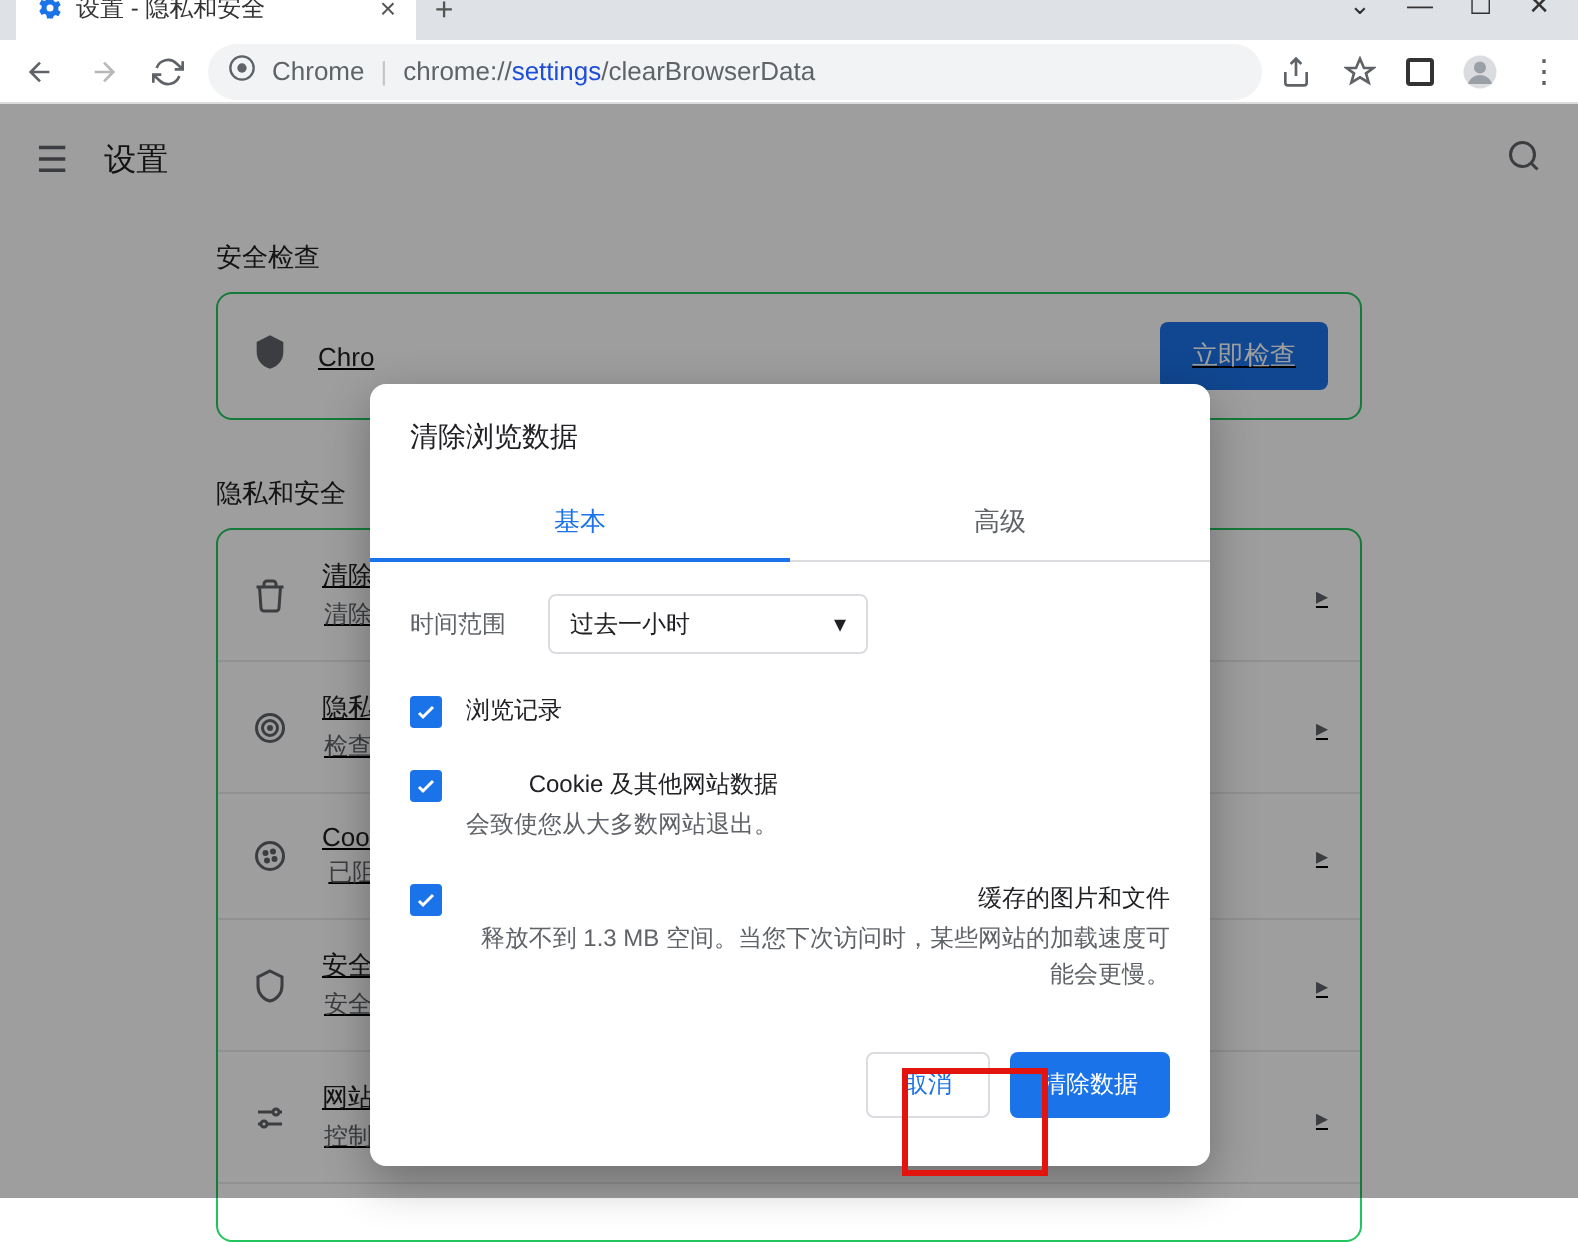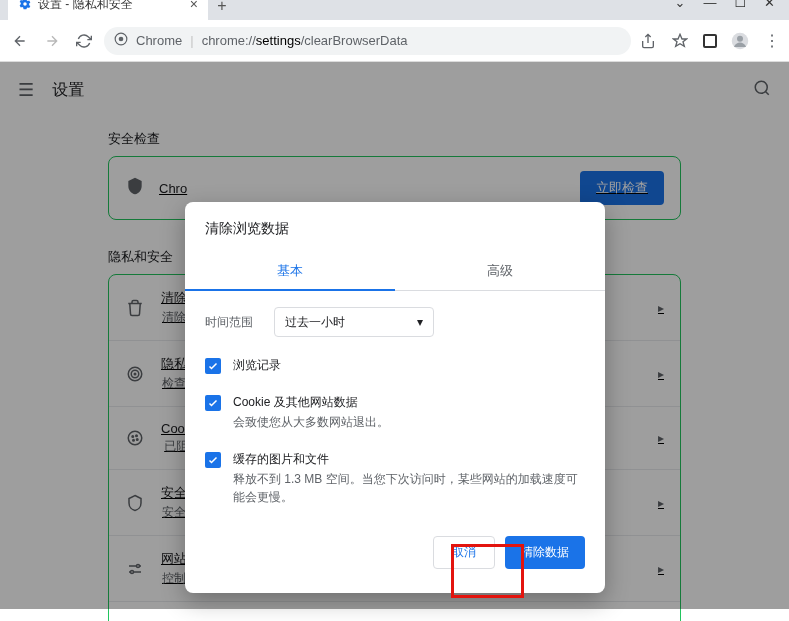--- a/index.html
+++ b/index.html
@@ -8,25 +8,25 @@
     
     .titlebar { height: 20px; background: #dee1e6; display: flex; align-items: flex-end; }
     .tab { background: #fff; height: 32px; margin-left: 8px; border-radius: 8px 8px 0 0; display: flex; align-items: center; padding: 0 10px; gap: 6px; min-width: 200px; font-size: 12px; color: #333; }
     .tab-favicon { width: 14px; height: 14px; display: flex; align-items: center; justify-content: center; }
     .tab-favicon svg { width: 14px; height: 14px; }
     .tab-close { margin-left: auto; font-size: 14px; color: #555; cursor: pointer; }
     .newtab { width: 28px; height: 28px; display: flex; align-items: center; justify-content: center; color: #555; font-size: 16px; cursor: pointer; }
     .win-controls { margin-left: auto; display: flex; gap: 18px; padding-right: 14px; align-items: center; height: 36px; }
     .win-controls span { font-size: 13px; color: #333; cursor: pointer; font-family: Arial; }
     
-    .toolbar { height: 42px; background: #fff; display: flex; align-items: center; padding: 0 8px; gap: 8px; border-bottom: 1px solid #dcdcdc; }
+    .toolbar { height: 32px; background: #fff; display: flex; align-items: center; padding: 0 8px; gap: 8px; border-bottom: 1px solid #dcdcdc; }
     .nav-btn { width: 24px; height: 24px; display: flex; align-items: center; justify-content: center; color: #5f6368; cursor: pointer; }
     .nav-btn.disabled { color: #b8b8b8; }
     .addrbar { flex: 1; display: flex; align-items: center; height: 28px; background: #f1f3f4; border-radius: 14px; padding: 0 10px; gap: 8px; font-size: 13px; color: #5f6368; }
-    .addrbar .url-text { color: #000000; text-align: right; }
+    .addrbar .url-text { color: #1d4ed8; text-align: right; }
     .addrbar .url-path { color: #5f6368; }
     .right-icons { display: flex; gap: 14px; align-items: center; color: #5f6368; }
     .icon-sq { width: 18px; height: 18px; display: flex; align-items: center; justify-content: center; }
     
     
     .page { position: relative; height: calc(621px - 36px - 38px); background: #fff; }
     .page-header { height: 56px; display: flex; align-items: center; padding: 0 18px; gap: 18px; }
     .hamburger { font-size: 18px; color: #5f6368; cursor: pointer; }
     .page-title { font-size: 16px; color: #202124; }
     .search-icon { margin-left: auto; color: #5f6368; cursor: pointer; }
@@ -52,21 +52,21 @@
     .dlg-tabs { display: flex; border-bottom: 1px solid #dadce0; align-items: flex-end; }
     .dlg-tab { flex: 1; text-align: center; padding: 10px 0; font-size: 13px; color: #5f6368; cursor: pointer; position: relative; }
     .dlg-tab.active { color: #1a73e8; }
     .dlg-tab.active::after { content: ""; position: absolute; bottom: -1px; left: 0; right: 0; height: 2px; background: #1a73e8; }
     .dlg-range { display: flex; align-items: center; gap: 21px; padding: 16px 20px 10px; }
     .dlg-range-label { font-size: 12px; color: #5f6368; }
     .dropdown { flex: 0 0 160px; height: 30px; border: 1px solid #dadce0; border-radius: 4px; display: flex; align-items: center; padding: 0 10px; font-size: 12px; color: #202124; justify-content: space-between; cursor: pointer; }
     .chk-item { display: flex; align-items: flex-start; gap: 12px; padding: 10px 20px; }
     .chk { width: 16px; height: 16px; background: #1a73e8; border-radius: 2px; display: flex; align-items: center; justify-content: center; flex-shrink: 0; margin-top: 1px; }
     .chk svg { width: 12px; height: 12px; }
-    .chk-text { display: flex; flex-direction: column; gap: 2px; }
+    .chk-text { display: flex; flex-direction: column; gap: 2px; text-align: right; }
     .chk-title { font-size: 12px; color: #202124; }
     .chk-sub { font-size: 12px; color: #5f6368; line-height: 1.5; }
     .dlg-actions { display: flex; justify-content: flex-end; gap: 10px; padding: 20px 20px 8px; }
     .btn-outline { background: #fff; border: 1px solid #dadce0; color: #1a73e8; border-radius: 4px; padding: 7px 18px; font-size: 12px; cursor: pointer; }
     .btn-fill { background: #1a73e8; border: none; color: #fff; border-radius: 4px; padding: 8px 16px; font-size: 12px; cursor: pointer; }
     .highlight-box { position: absolute; border: 3px solid #e3140e; pointer-events: none; z-index: 25; }
   </style>
 </head>
 <body>
 

